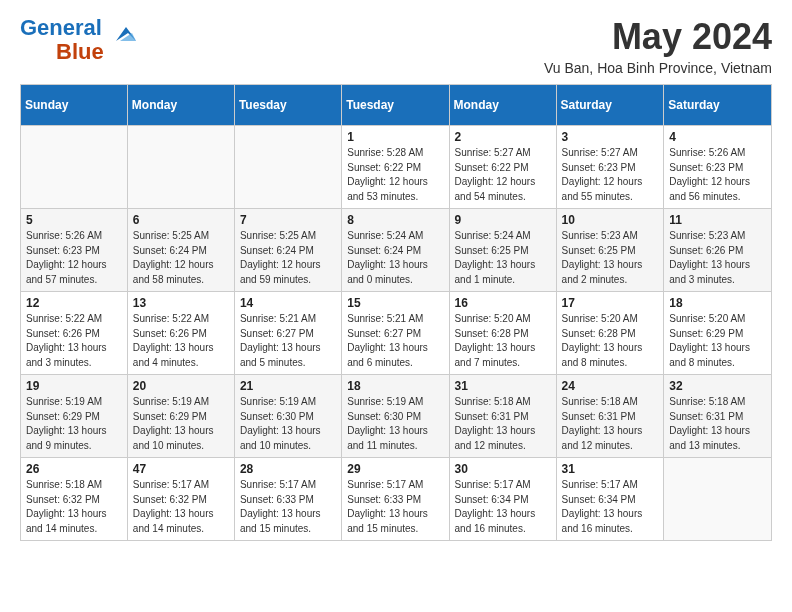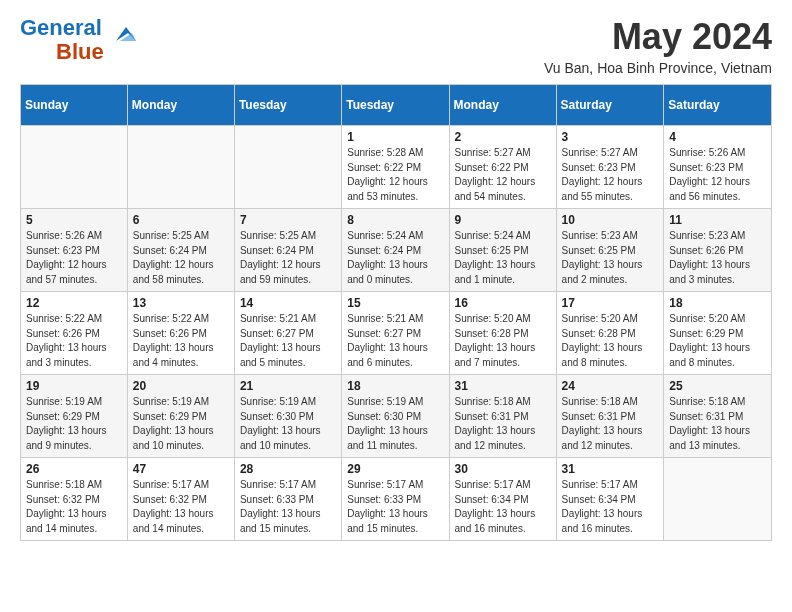--- a/index.html
+++ b/index.html
@@ -289,21 +289,21 @@
 and 12 minutes.</div>
         </td>
         <td>
           <div class="day-num">24</div>
           <div class="day-info" style="white-space: pre-line;">Sunrise: 5:18 AM
 Sunset: 6:31 PM
 Daylight: 13 hours
 and 12 minutes.</div>
         </td>
         <td>
-          <div class="day-num">25</div>
+          <div class="day-num">32</div>
           <div class="day-info" style="white-space: pre-line;">Sunrise: 5:18 AM
 Sunset: 6:31 PM
 Daylight: 13 hours
 and 13 minutes.</div>
         </td>
       </tr>
       <tr>
         <td>
           <div class="day-num">26</div>
           <div class="day-info" style="white-space: pre-line;">Sunrise: 5:18 AM

